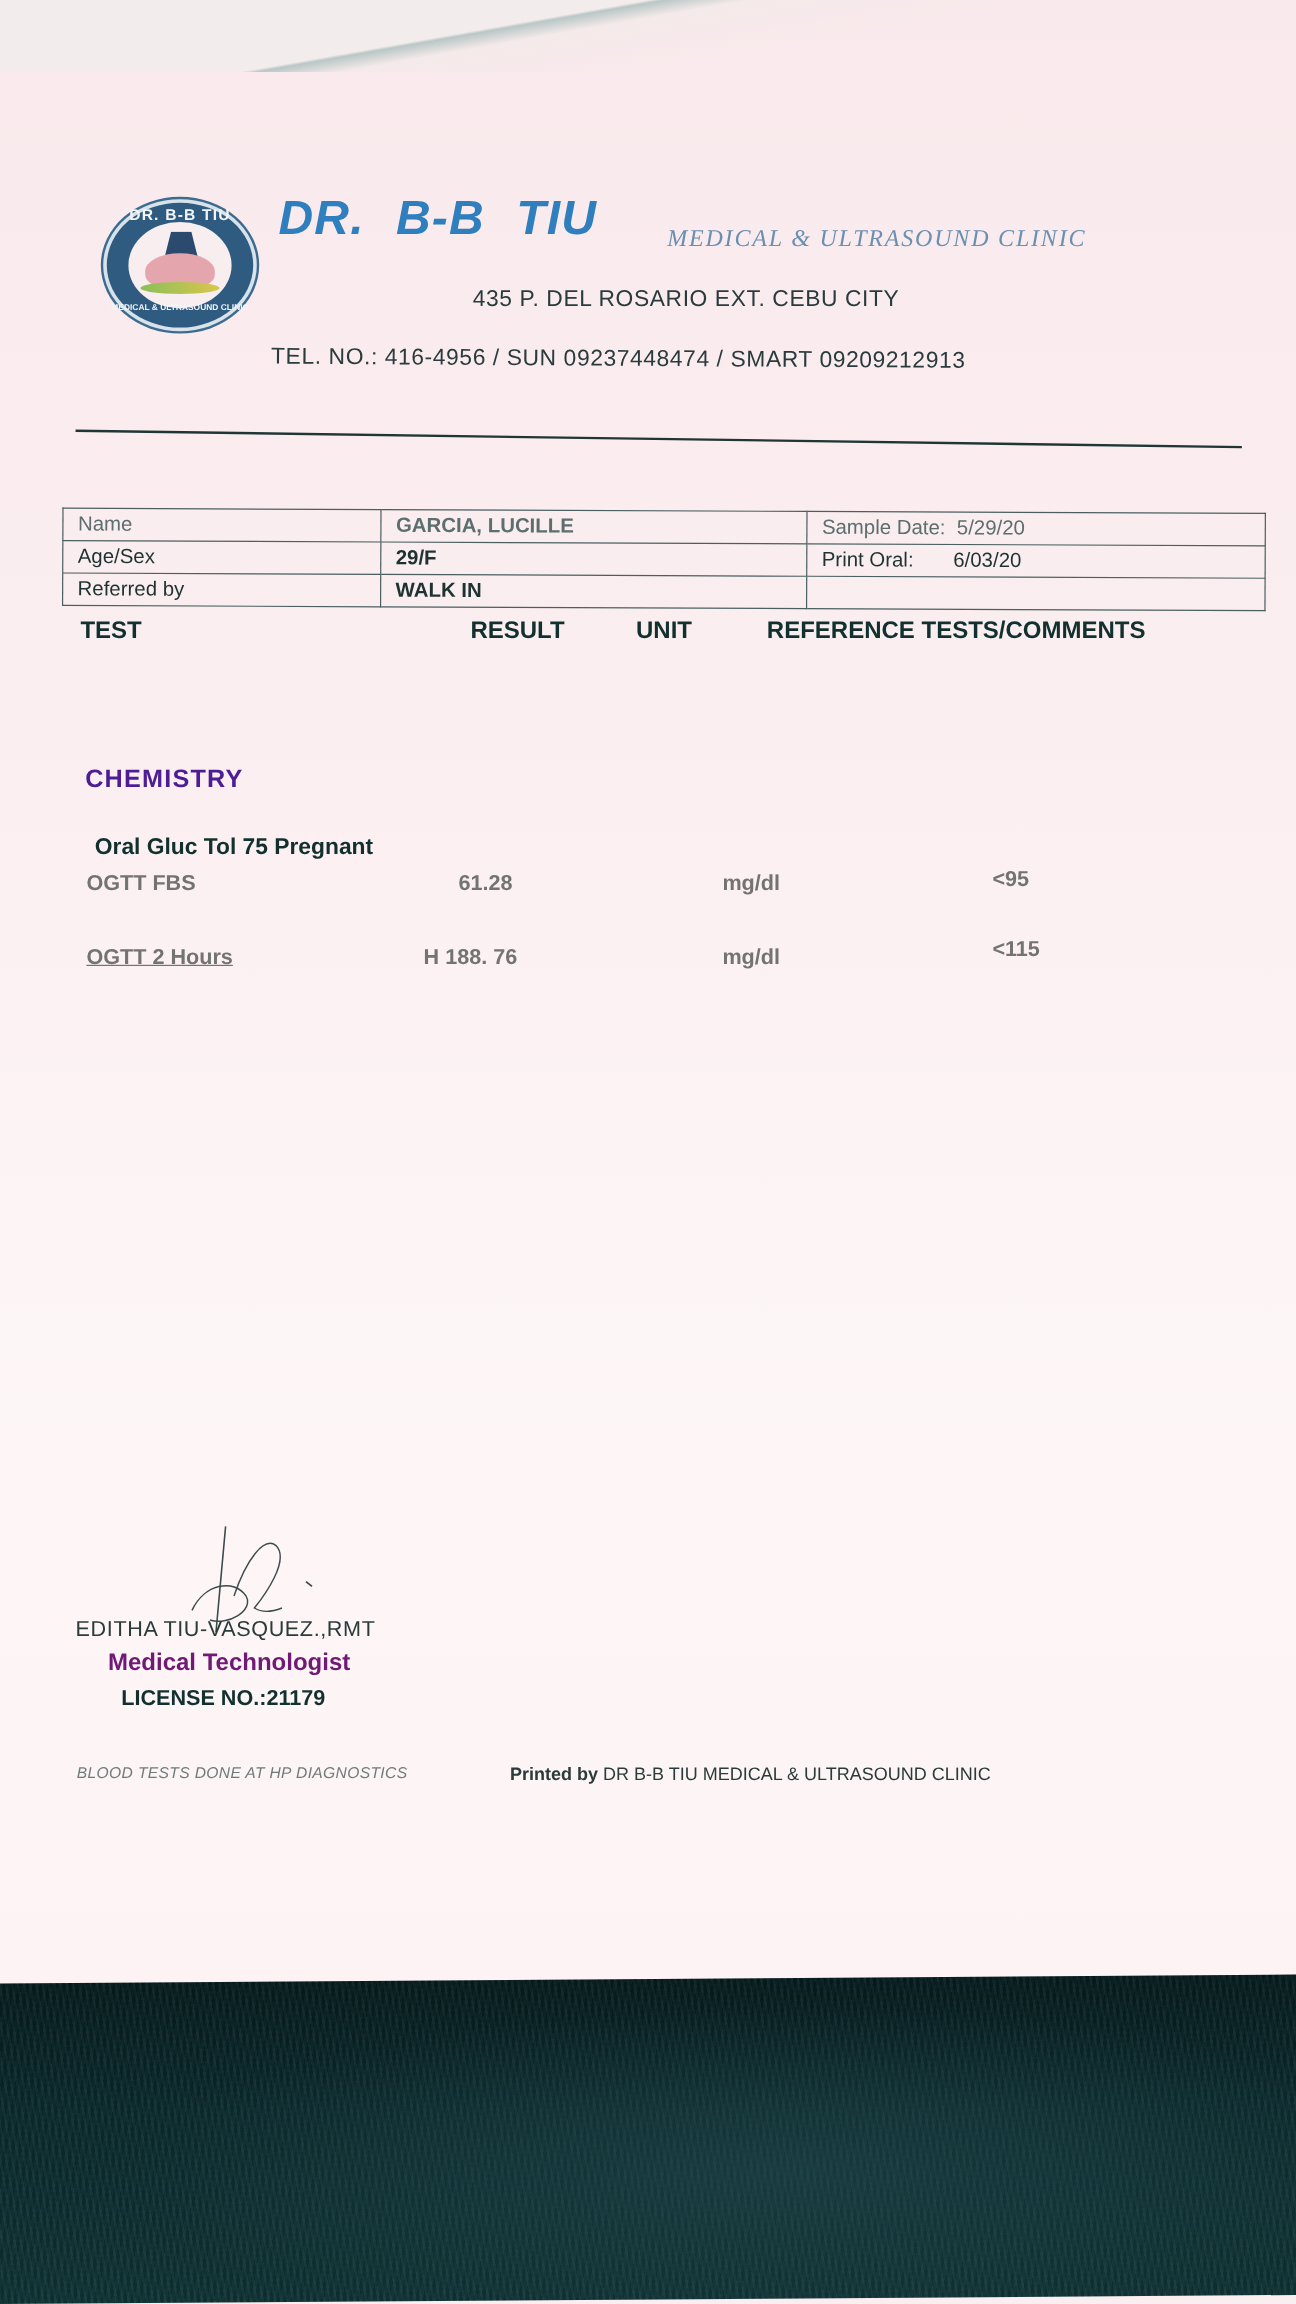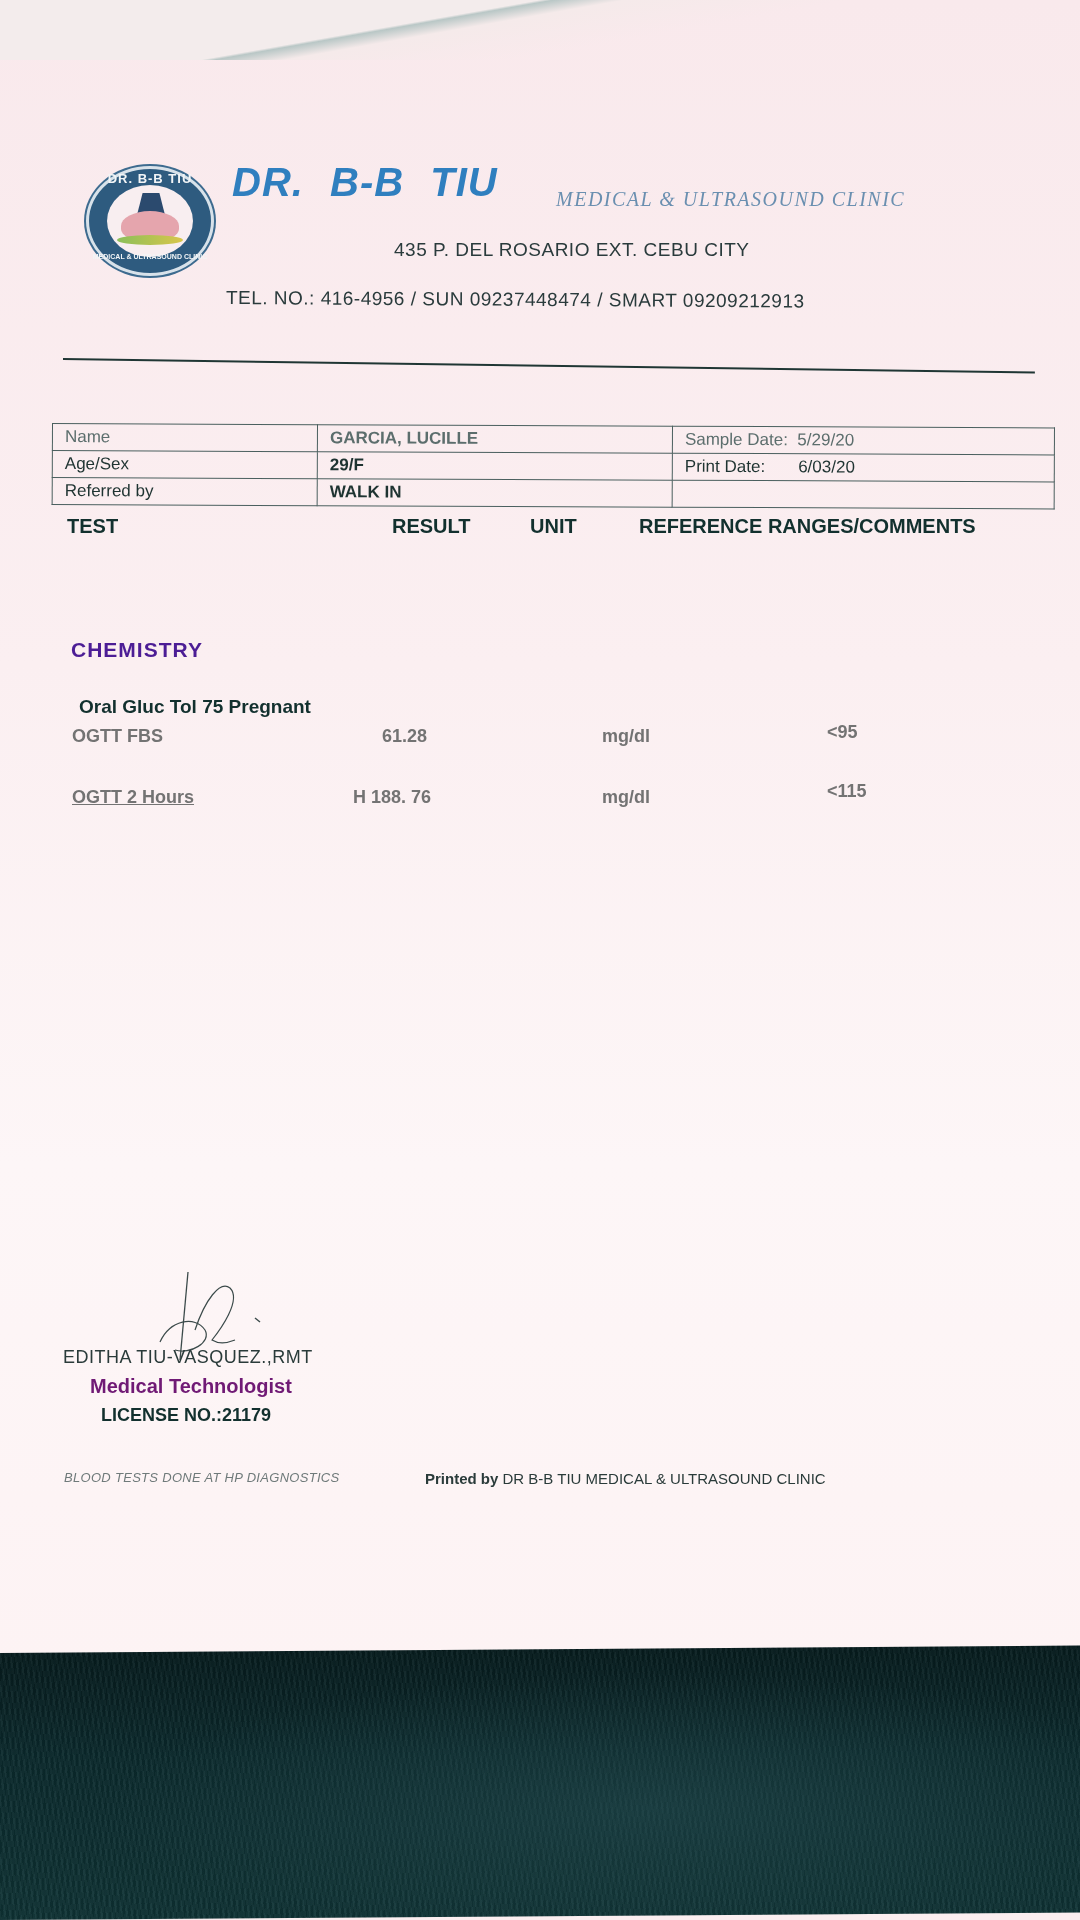--- a/index.html
+++ b/index.html
@@ -155,36 +155,36 @@
     <td class="c2">GARCIA, LUCILLE</td>
     <td class="c3">
       <span>Sample Date:</span>
       &nbsp;<span>5/29/20</span>
     </td>
   </tr>
   <tr>
     <td class="c1">Age/Sex</td>
     <td class="c2">29/F</td>
     <td class="c3">
-      <span>Print Date:</span>
+      <span>Print Oral:</span>
       &nbsp;&nbsp;&nbsp;&nbsp;&nbsp;&nbsp;<span>6/03/20</span>
     </td>
   </tr>
   <tr>
     <td class="c1">Referred by</td>
     <td class="c2">WALK IN</td>
     <td class="c3"></td>
   </tr>
 </tbody>
   </table>
 
 <div class="hdr" style="left:67px;">TEST</div>
 <div class="hdr" style="left:392px;text-align:center;">RESULT</div>
 <div class="hdr" style="left:530px;">UNIT</div>
-<div class="hdr" style="left:639px;">REFERENCE RANGES/COMMENTS</div>
+<div class="hdr" style="left:639px;">REFERENCE TESTS/COMMENTS</div>
 
 <div class="section">CHEMISTRY</div>
 <div class="panel">Oral Gluc Tol 75 Pregnant</div>
 
 <div>
   <div class="cell" style="left:72px; top:726px;">OGTT  FBS</div>
   <div class="cell" style="left:382px; top:726px;">61.28</div>
   <div class="cell" style="left:602px; top:726px;">mg/dl</div>
   <div class="cell" style="left:827px; top:722px;">&lt;95</div>
 </div>

